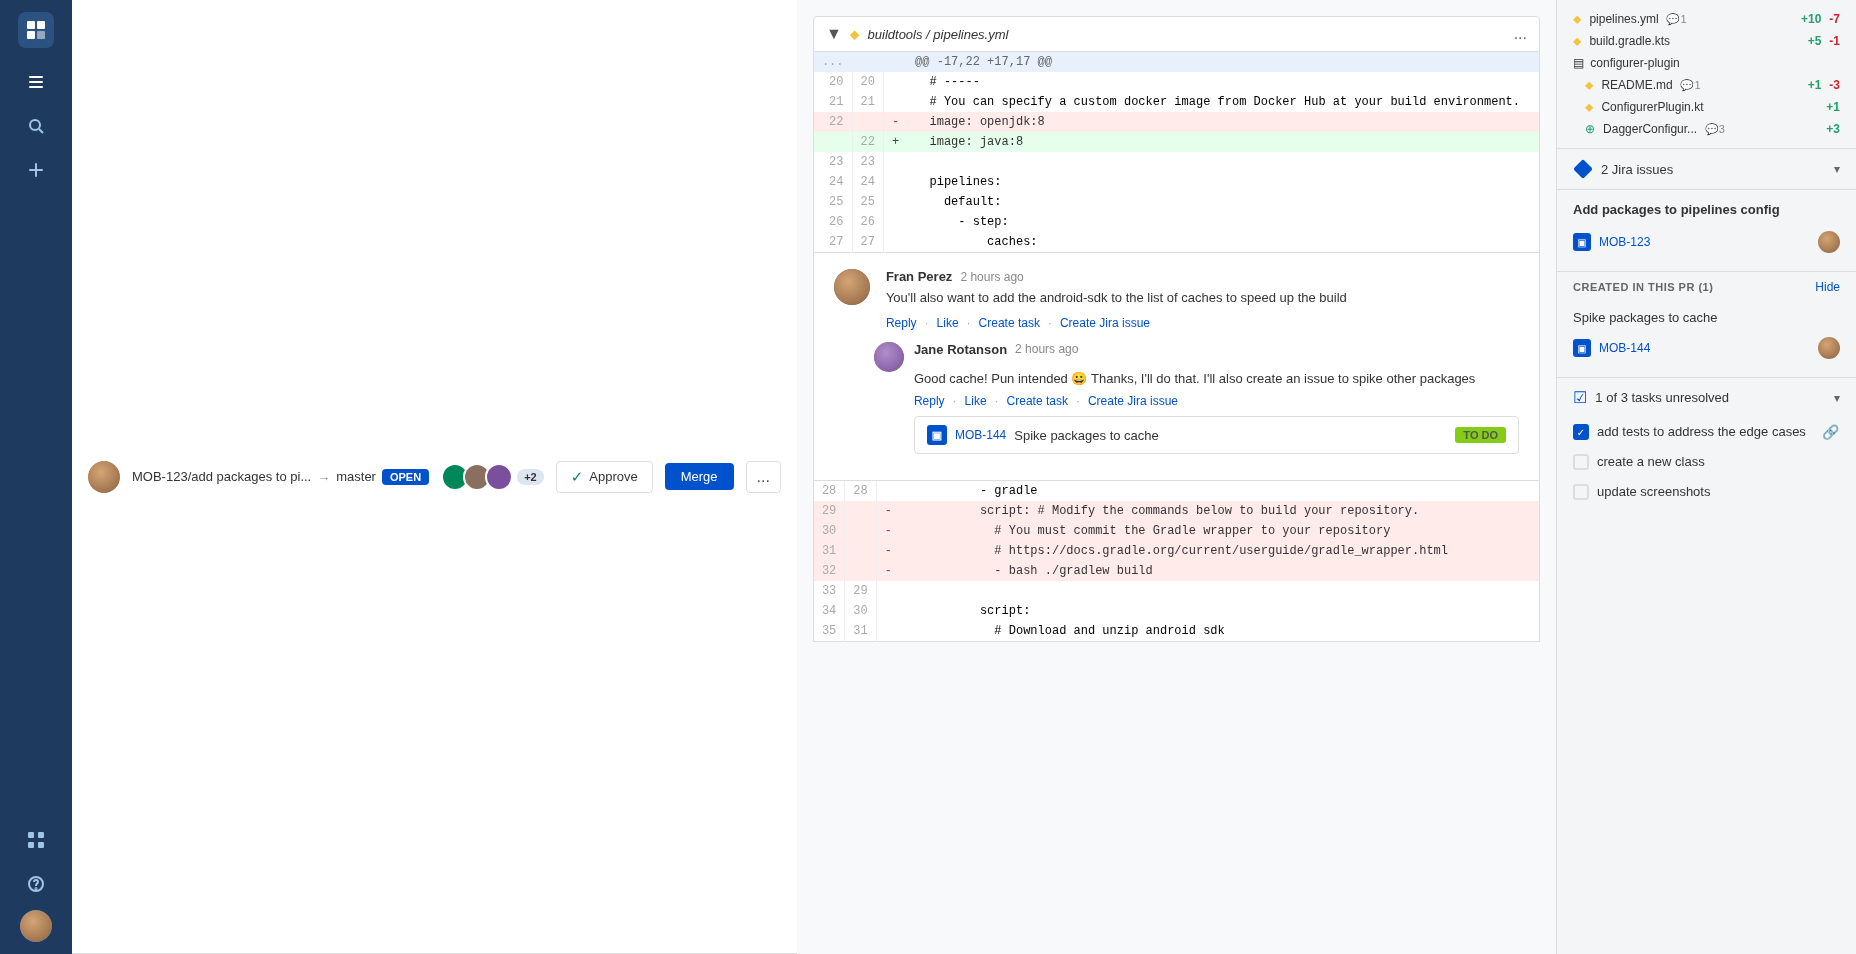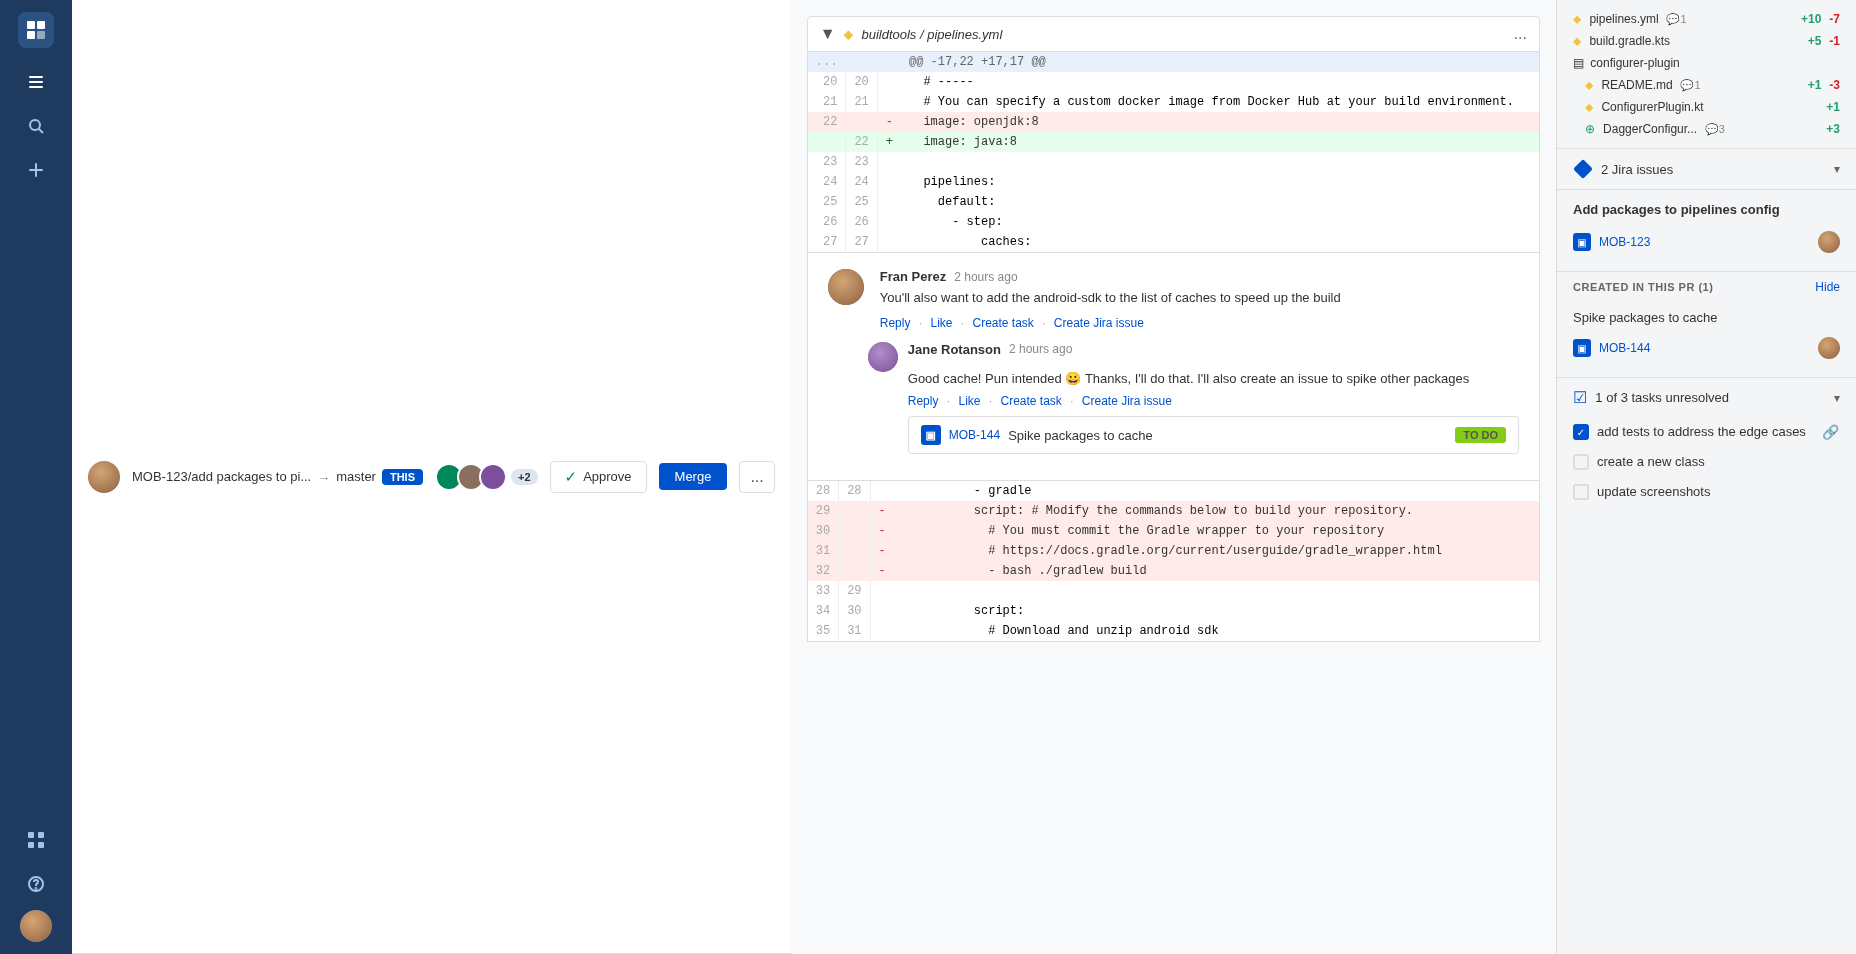--- a/index.html
+++ b/index.html
@@ -393,21 +393,21 @@
 <div class="main-content">
 
   <div class="topbar">
     <div class="topbar-avatar">
       <div style="width:32px;height:32px;border-radius:50%;background:radial-gradient(circle at 40% 35%, #d4a574 0%, #8b6040 100%);"></div>
     </div>
     <div class="topbar-branch">
       <span>MOB-123/add packages to pi...</span>
       <span class="arrow-icon">→</span>
       <span class="branch-name">master</span>
-      <span class="badge-open">THIS</span>
+      <span class="badge-open">OPEN</span>
     </div>
     <div class="topbar-right">
       <div class="avatars-group">
         <div class="av av-teal" style="width:28px;height:28px;border-radius:50%;border:2px solid white;background:radial-gradient(circle at 40% 35%, #7ecba1 0%, #00875a 100%);"></div>
         <div class="av av-brown" style="width:28px;height:28px;border-radius:50%;border:2px solid white;margin-left:-6px;background:radial-gradient(circle at 40% 35%, #d4a574 0%, #8b6040 100%);"></div>
         <div class="av av-purple" style="width:28px;height:28px;border-radius:50%;border:2px solid white;margin-left:-6px;background:radial-gradient(circle at 40% 35%, #b08ecb 0%, #7b4f9b 100%);"></div>
         <span class="count-badge">+2</span>
       </div>
       <button class="btn-approve">
         <span class="check-icon">✓</span>

